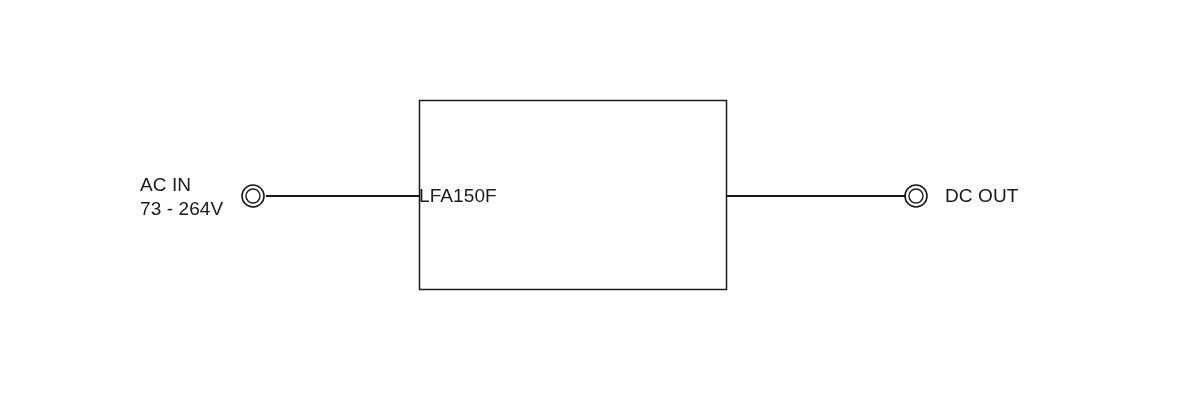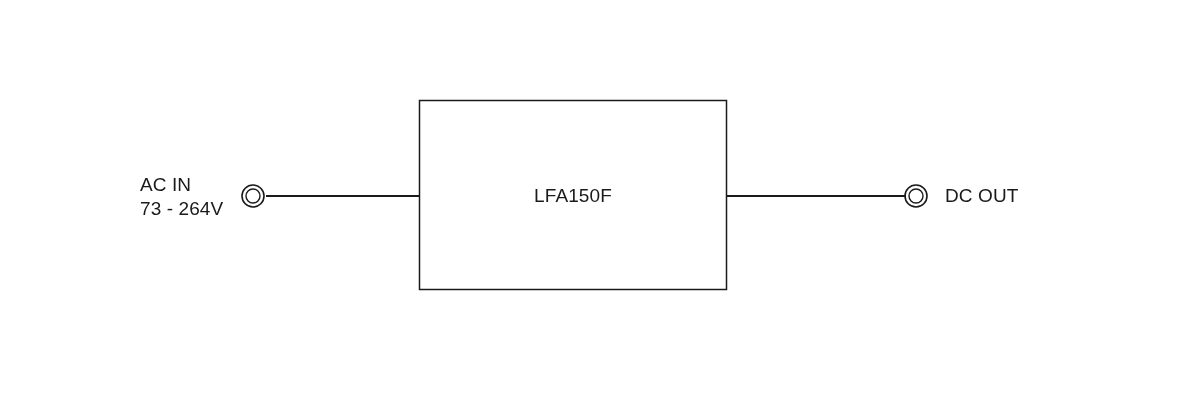--- a/index.html
+++ b/index.html
@@ -55,21 +55,20 @@
   #ac-in-label {
     left: 140px;
     top: 173px;
     text-align: left;
   }
   #ac-in-label .line { display: block; }
   #block-label {
     left: 419px;
     top: 184px;
     width: 308px;
-    text-align: center;
   }
   #dc-out-label {
     left: 945px;
     top: 184px;
     text-align: left;
   }
 </style>
 </head>
 <body>
 

